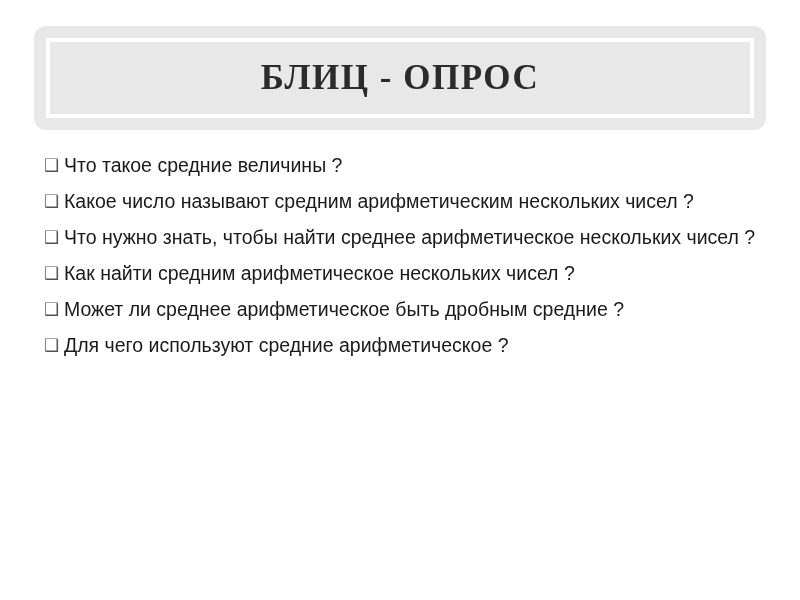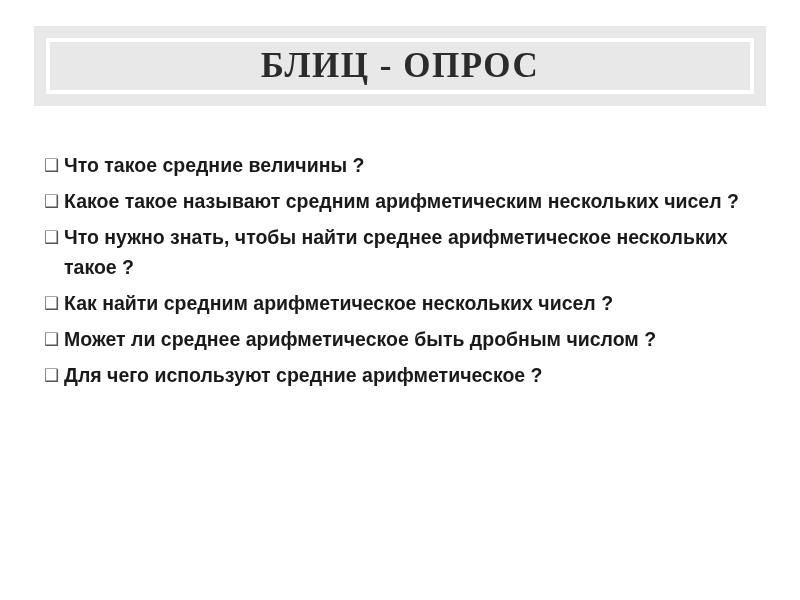--- a/index.html
+++ b/index.html
@@ -19,23 +19,24 @@
     height: 600px;
     background: #ffffff;
     box-sizing: border-box;
   }
   
   .title-band {
     position: absolute;
     left: 34px;
     top: 26px;
     width: 732px;
-    height: 80px;
+    height: 104px;
     background: #e8e8e8;
     box-sizing: border-box;
+    border-radius: 12px;
   }
   .title-inner {
     position: absolute;
     left: 12px;
     top: 12px;
     right: 12px;
     bottom: 12px;
     border: 4px solid #ffffff;
     box-sizing: border-box;
     display: flex;
@@ -72,21 +73,20 @@
     color: #555555;
     text-align: left;
     font-family: "DejaVu Sans", sans-serif;
   }
   .bullet-text {
     flex: 1 1 auto;
     font-size: 19.5px;
     line-height: 30px;
     color: #1a1a1a;
     font-family: "Liberation Sans", sans-serif;
-    font-weight: bold;
   }
 </style>
 </head>
 <body>
 
 <div class="slide">
 
   <div class="title-band">
     <div class="title-inner">
       <div class="title-text">БЛИЦ - ОПРОС</div>
@@ -95,36 +95,36 @@
 
   <div class="body">
 
     <div class="bullet-row">
       <span class="bullet-marker">❑</span>
       <span class="bullet-text"> Что такое средние величины ?</span>
     </div>
 
     <div class="bullet-row">
       <span class="bullet-marker">❑</span>
-      <span class="bullet-text">Какое такое называют средним арифметическим нескольких чисел ?</span>
+      <span class="bullet-text">Какое число называют средним арифметическим нескольких чисел ?</span>
     </div>
 
     <div class="bullet-row">
       <span class="bullet-marker">❑</span>
-      <span class="bullet-text">Что нужно знать, чтобы найти среднее арифметическое нескольких такое ?</span>
+      <span class="bullet-text">Что нужно знать, чтобы найти среднее арифметическое нескольких чисел ?</span>
     </div>
 
     <div class="bullet-row">
       <span class="bullet-marker">❑</span>
       <span class="bullet-text">Как найти средним арифметическое нескольких чисел ?</span>
     </div>
 
     <div class="bullet-row">
       <span class="bullet-marker">❑</span>
-      <span class="bullet-text">Может ли среднее арифметическое быть дробным числом ?</span>
+      <span class="bullet-text">Может ли среднее арифметическое быть дробным средние ?</span>
     </div>
 
     <div class="bullet-row">
       <span class="bullet-marker">❑</span>
       <span class="bullet-text">Для чего используют средние арифметическое ?</span>
     </div>
 
   </div>
 </div>
 

